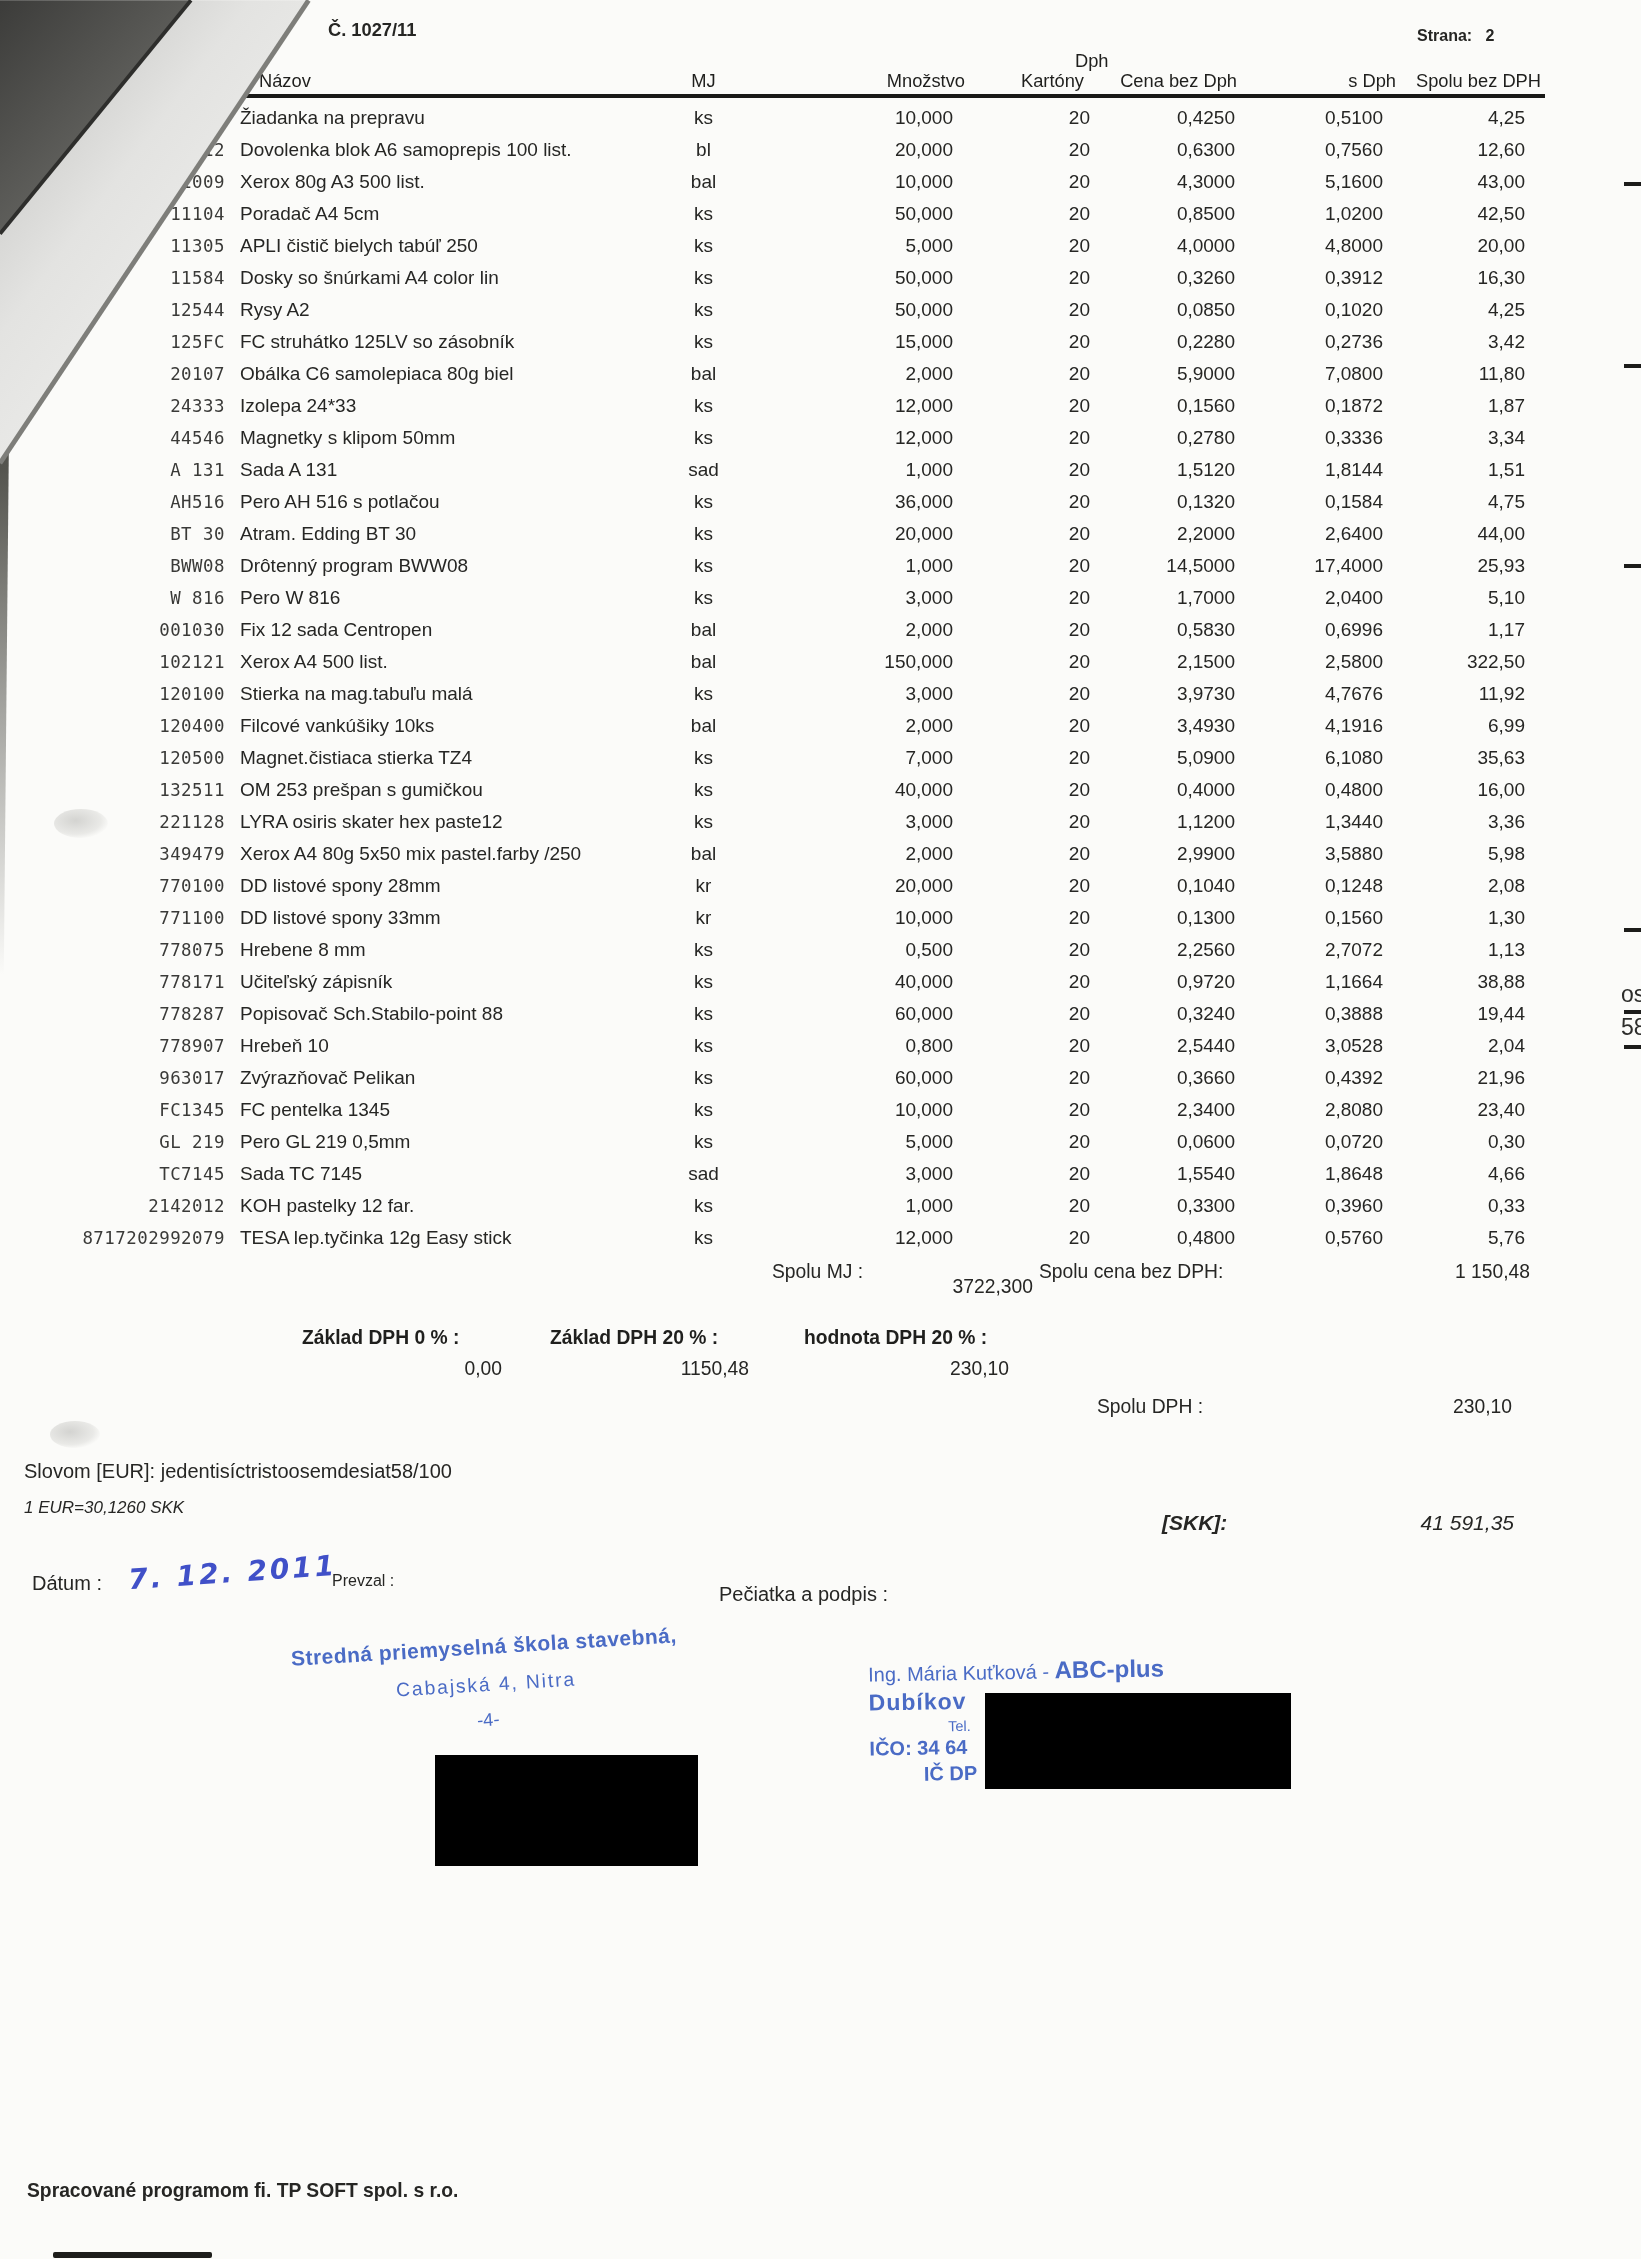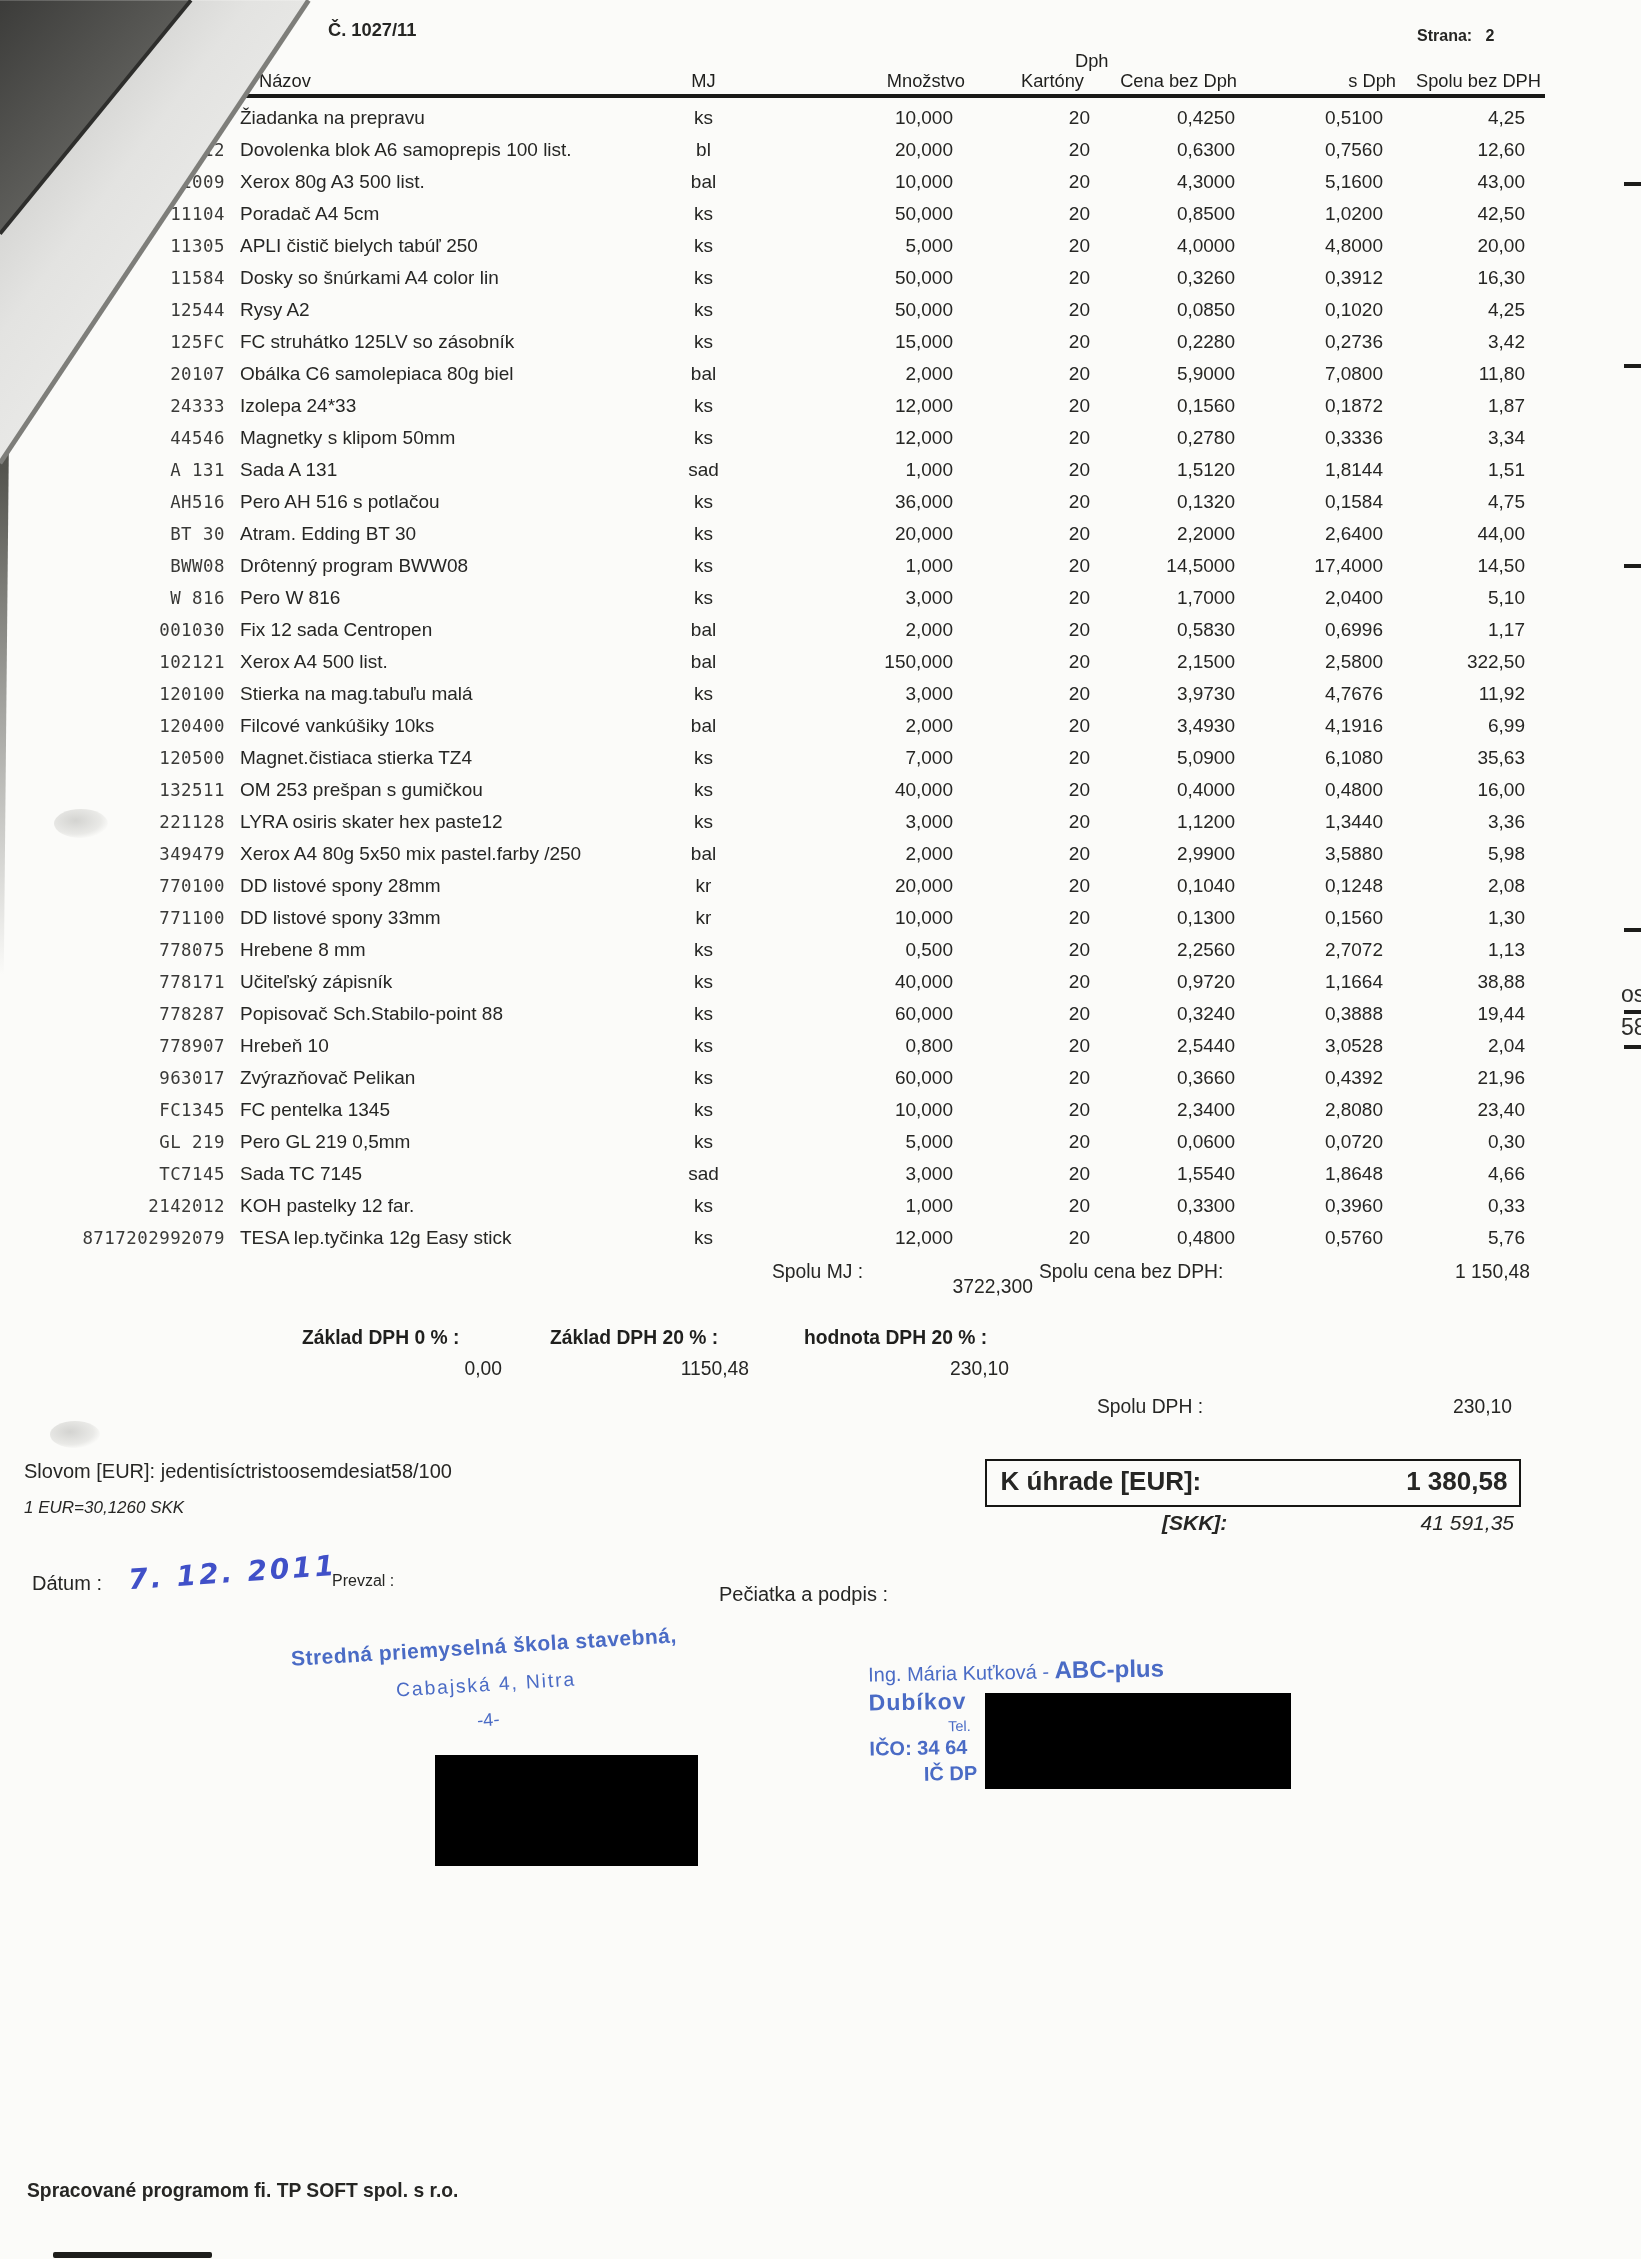--- a/index.html
+++ b/index.html
@@ -245,21 +245,21 @@
     </div>
 
     <div class="row">
       <div class="cell c-code">BWW08</div>
       <div class="cell c-name">Drôtenný program BWW08</div>
       <div class="cell c-mj">ks</div>
       <div class="cell c-qty">1,000</div>
       <div class="cell c-kart">20</div>
       <div class="cell c-cena">14,5000</div>
       <div class="cell c-sdph">17,4000</div>
-      <div class="cell c-spolu">14,50</div>
+      <div class="cell c-spolu">25,93</div>
     </div>
 
     <div class="row">
       <div class="cell c-code">W 816</div>
       <div class="cell c-name">Pero W 816</div>
       <div class="cell c-mj">ks</div>
       <div class="cell c-qty">3,000</div>
       <div class="cell c-kart">20</div>
       <div class="cell c-cena">1,7000</div>
       <div class="cell c-sdph">2,0400</div>
@@ -495,24 +495,20 @@
   <div class="abs lbl" style="left:302px;top:1327px;">Základ DPH   0 % :</div>
   <div class="abs lbl" style="left:550px;top:1327px;">Základ DPH  20 % :</div>
   <div class="abs lbl" style="left:804px;top:1327px;">hodnota DPH 20 % :</div>
   <div class="abs sum r" style="left:367px;top:1358px;width:135px;">0,00</div>
   <div class="abs sum r" style="left:595px;top:1358px;width:154px;">1150,48</div>
   <div class="abs sum r" style="left:855px;top:1358px;width:154px;">230,10</div>
 
   <div class="abs sum" style="left:1097px;top:1396px;">Spolu DPH :</div>
   <div class="abs sum r" style="left:1358px;top:1396px;width:154px;">230,10</div>
 
-  <div id="kbox">
-    <span class="klabel">K úhrade [EUR]:</span>
-    <span class="kval">1 380,58</span>
-  </div>
   <div class="abs i b" style="left:1162px;top:1511px;font-size:21px;">[SKK]:</div>
   <div class="abs i r" style="left:1352px;top:1511px;width:162px;font-size:21px;">41 591,35</div>
 
   <div class="abs" style="left:24px;top:1460px;font-size:20px;">Slovom [EUR]: jedentisíctristoosemdesiat58/100</div>
   <div class="abs i" style="left:24px;top:1498px;font-size:17px;">1 EUR=30,1260 SKK</div>
 
   <div class="abs" style="left:32px;top:1572px;font-size:20px;">Dátum :</div>
   <div id="handwriting">7. 12. 2011</div>
   <div class="abs" style="left:332px;top:1572px;font-size:16px;">Prevzal :</div>
   <div class="abs" style="left:719px;top:1583px;font-size:20px;">Pečiatka a podpis :</div>

